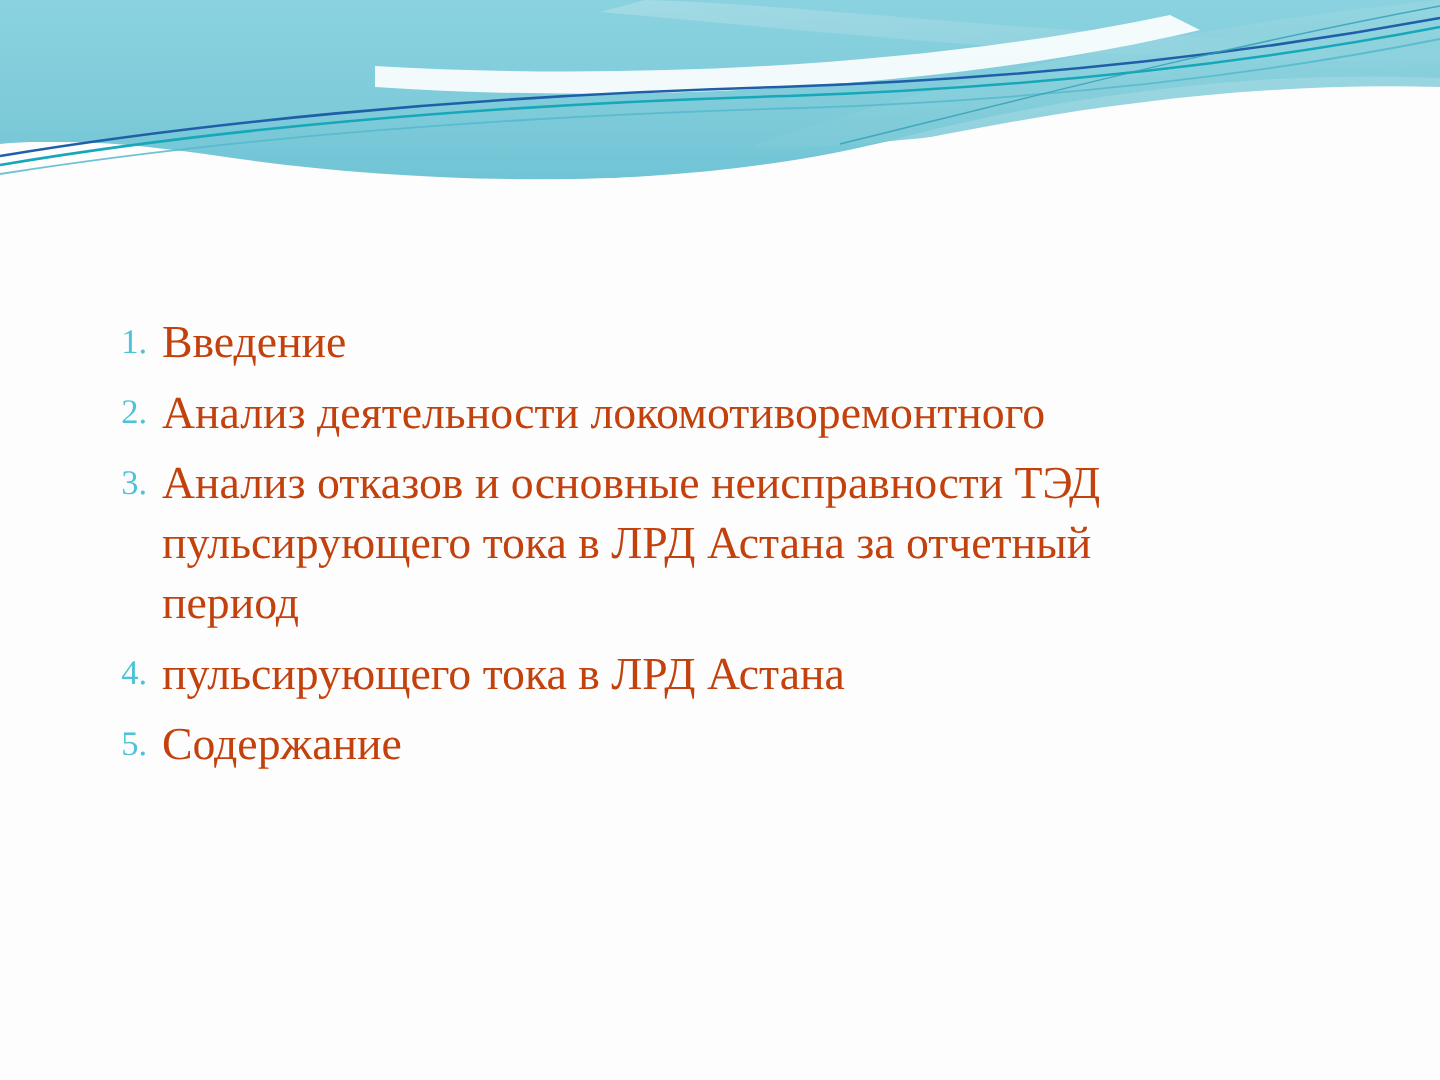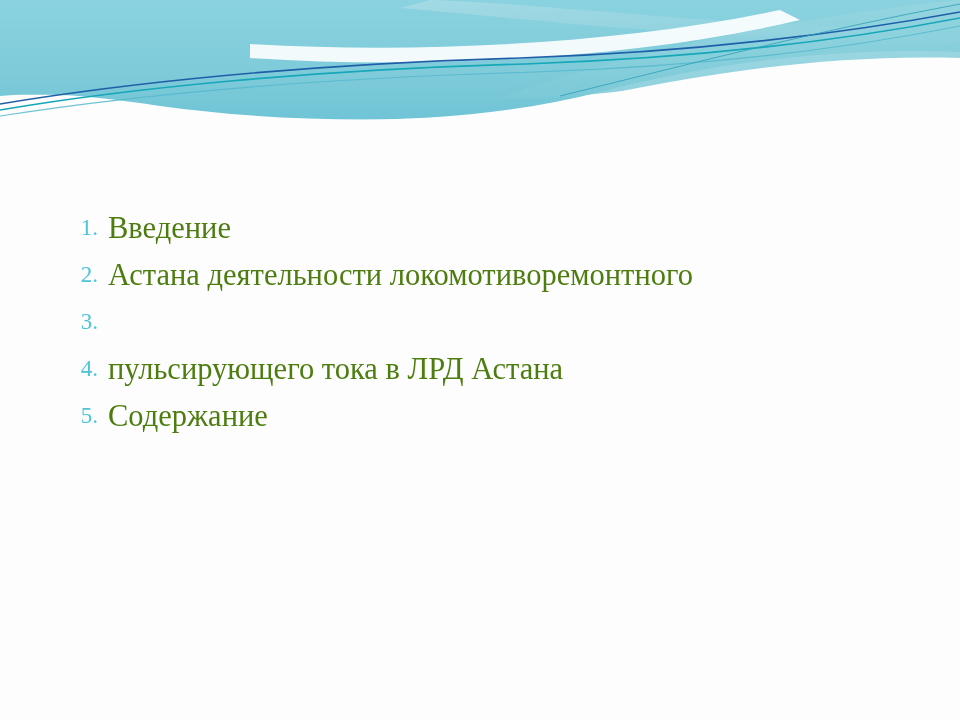--- a/index.html
+++ b/index.html
@@ -79,21 +79,21 @@
     font-size: 23px;
     font-variant: small-caps;
     line-height: 40px;
     color: #4DC3D8;
   }
   .item-text {
     flex: 1 1 auto;
     font-family: "Liberation Serif", serif;
     font-size: 30.5px;
     line-height: 40px;
-    color: #4d7c0f;
+    color: #c2410c;
     max-width: 790px;
   }
   .item-text .line {
     display: block;
     white-space: nowrap;
   }
 </style>
 </head>
 <body>
 
@@ -153,26 +153,31 @@
     <div class="list-item">
       <div class="item-number">1.</div>
       <div class="item-text">
         <span class="line">Введение</span>
       </div>
     </div>
 
     <div class="list-item">
       <div class="item-number">2.</div>
       <div class="item-text">
-        <span class="line">Астана деятельности локомотиворемонтного</span>
+        <span class="line">Анализ деятельности локомотиворемонтного</span>
       </div>
     </div>
 
     <div class="list-item">
       <div class="item-number">3.</div>
+      <div class="item-text">
+        <span class="line">Анализ отказов и основные неисправности ТЭД</span>
+        <span class="line">пульсирующего тока в ЛРД Астана за отчетный</span>
+        <span class="line">период</span>
+      </div>
     </div>
 
     <div class="list-item">
       <div class="item-number">4.</div>
       <div class="item-text">
         <span class="line">пульсирующего тока в ЛРД Астана</span>
       </div>
     </div>
 
     <div class="list-item">

